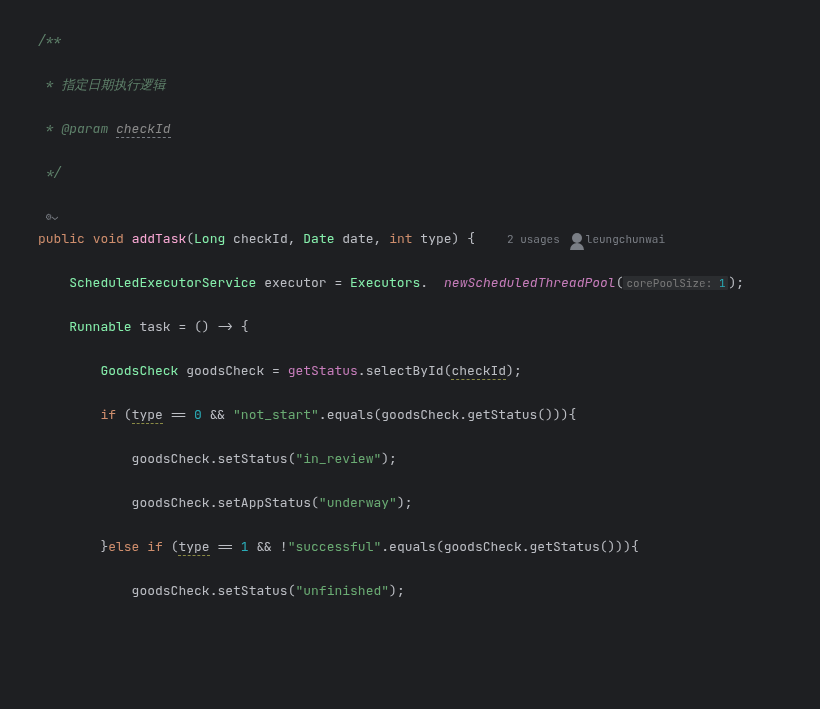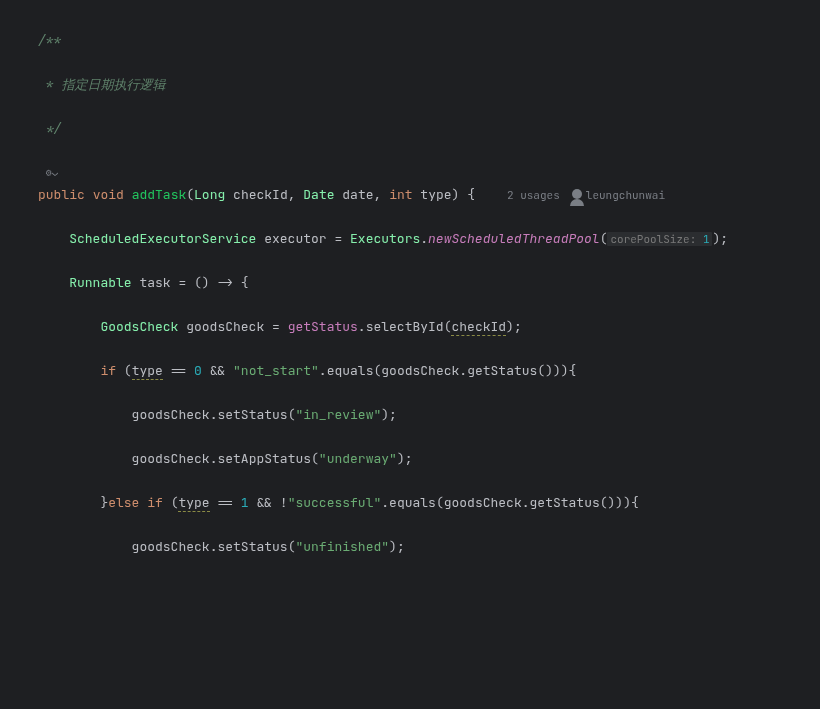--- a/index.html
+++ b/index.html
@@ -14,23 +14,23 @@
     overflow: hidden;
   }
   .code-area {
     padding-left: 38px;
     white-space: pre;
   }
   .line { display: block; }
   .doc-comment { color: #5f826b; font-style: italic; }
   .doc-param { color: #8a8a8a; border-bottom: 1px dashed #7a7e85; font-style: italic; }
   .keyword { color: #cf8e6d; }
-  .method-def { color: #22c55e; }
+  .method-def { color: #f9a8d4; }
   .method-call { color: #bcbec4; }
-  .static-method { color: #c77dbb; font-style: italic; }
+  .static-method { color: #c77dbb; font-style: italic; margin-left: 16px; }
   .string { color: #6aab73; }
   .number { color: #2aacb8; }
   .paren { color: #bcbec4; }
   .brace { color: #bcbec4; }
   .semi { color: #bcbec4; }
   .ident { color: #bcbec4; }
   .type { color: #86efac; }
   .field { color: #c77dbb; }
   .param-hint { color: #787878; background: #2b2d30; padding: 0 3px; border-radius: 1px; font-size: 11px; }
   .hint-value { color: #2aacb8; }
@@ -41,20 +41,21 @@
   .author-icon::after { content: ""; position: absolute; width: 14px; height: 7px; background: #7a7e85; border-radius: 7px 7px 0 0; top: 10px; left: -2px; }
   .gutter-icon { position: absolute; left: 8px; color: #7a7e85; font-size: 10px; }
   .gutter-wrap { position: relative; }
 </style>
 </head>
 <body>
 
 <div class="code-area">
 <span class="line"><span class="doc-comment">/**</span></span>
 <span class="line"><span class="doc-comment"> * 指定日期执行逻辑</span></span>
+<span class="line"><span class="doc-comment"><span> * @param </span></span><span class="doc-param">checkId</span></span>
 <span class="line"><span class="doc-comment"> */</span></span>
 <span class="line gutter-wrap"><span class="gutter-icon">⚙⌄</span></span>
 <span class="line"><span class="keyword">public</span> <span class="keyword">void</span> <span class="method-def">addTask</span><span class="paren">(</span><span class="type">Long </span><span class="ident">checkId</span><span>, </span><span class="type">Date </span><span class="ident">date</span><span>, </span><span class="keyword">int</span><span class="ident"> type</span><span class="paren">)</span><span class="brace"> {</span><span class="usage-hint">2 usages</span><span class="author-hint"><span class="author-icon"></span><span>leungchunwai</span></span></span>
 <span class="line">    <span class="type">ScheduledExecutorService </span><span class="ident">executor</span><span> = </span><span class="type">Executors</span><span>.</span><span class="static-method">newScheduledThreadPool</span><span class="paren">(</span><span class="param-hint"><span>corePoolSize: </span><span class="hint-value">1</span></span><span class="paren">)</span><span class="semi">;</span></span>
 <span class="line">    <span class="type">Runnable </span><span class="ident">task</span><span> = </span><span class="paren">()</span><span> -&gt; </span><span class="brace">{</span></span>
 <span class="line">        <span class="type">GoodsCheck </span><span class="ident">goodsCheck</span><span> = </span><span class="field">getStatus</span><span>.</span><span class="method-call">selectById</span><span class="paren">(</span><span class="ident underline-warn">checkId</span><span class="paren">)</span><span class="semi">;</span></span>
 <span class="line">        <span class="keyword">if</span><span class="paren"> (</span><span class="ident underline-warn">type</span><span> == </span><span class="number">0</span><span> &amp;&amp; </span><span class="string">"not_start"</span><span>.</span><span class="method-call">equals</span><span class="paren">(</span><span class="ident">goodsCheck</span><span>.</span><span class="method-call">getStatus</span><span class="paren">()</span><span class="paren">)</span><span class="paren">)</span><span class="brace">{</span></span>
 <span class="line">            <span class="ident">goodsCheck</span><span>.</span><span class="method-call">setStatus</span><span class="paren">(</span><span class="string">"in_review"</span><span class="paren">)</span><span class="semi">;</span></span>
 <span class="line">            <span class="ident">goodsCheck</span><span>.</span><span class="method-call">setAppStatus</span><span class="paren">(</span><span class="string">"underway"</span><span class="paren">)</span><span class="semi">;</span></span>
 <span class="line">        <span class="brace">}</span><span class="keyword">else</span><span class="keyword"> if</span><span class="paren"> (</span><span class="ident underline-warn">type</span><span> == </span><span class="number">1</span><span> &amp;&amp; !</span><span class="string">"successful"</span><span>.</span><span class="method-call">equals</span><span class="paren">(</span><span class="ident">goodsCheck</span><span>.</span><span class="method-call">getStatus</span><span class="paren">()</span><span class="paren">)</span><span class="paren">)</span><span class="brace">{</span></span>

